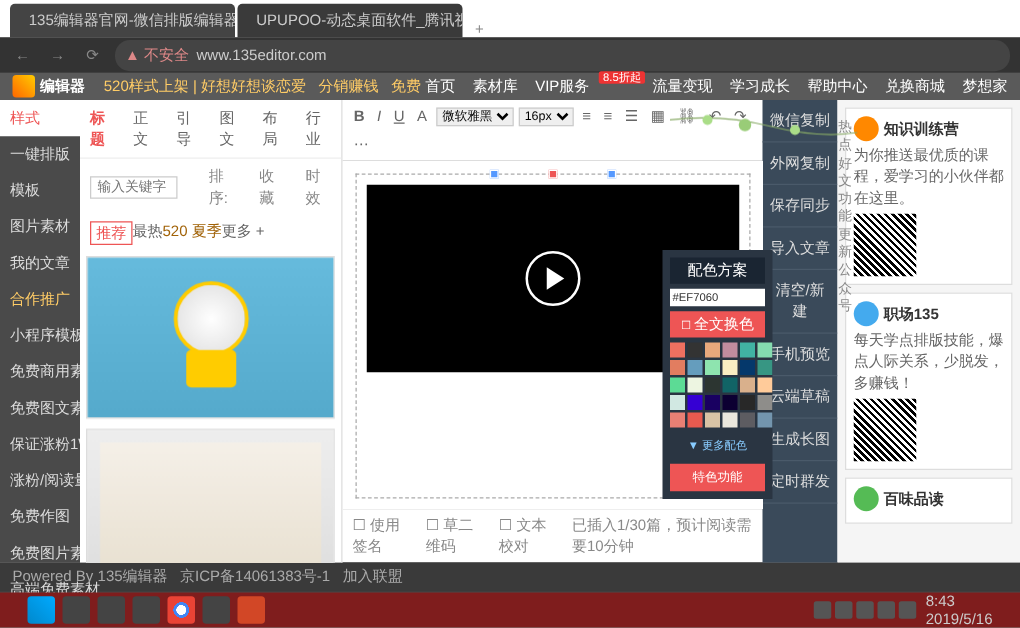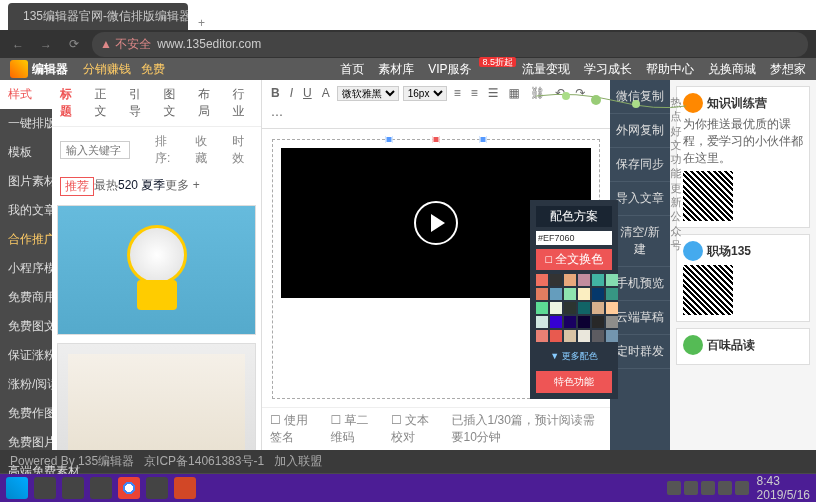--- a/index.html
+++ b/index.html
@@ -14,33 +14,33 @@
 .url-input{flex:1;background:#444;color:#ccc;padding:4px 8px;border-radius:12px;font-size:11px;display:flex;align-items:center;gap:6px}
 .warn{color:#d88}
 .header{background:#5a5a5a;height:22px;display:flex;align-items:center;padding:0 10px;color:#fff;font-size:11px}
 .logo{display:flex;align-items:center;gap:4px;font-weight:bold;font-size:13px}
 .logo-icon{width:18px;height:18px;background:linear-gradient(45deg,#f60,#fc0);border-radius:3px}
 .header-links{margin-left:15px;display:flex;gap:10px;color:#fc6}
 .nav-main{margin-left:auto;display:flex;gap:14px;font-size:12px}
 .nav-main span{cursor:pointer;position:relative}
 .vip-badge{background:#e33;color:#fff;font-size:9px;padding:0 3px;border-radius:2px;position:absolute;top:-8px;right:-8px}
 .content{display:flex;height:calc(100% - 86px - 18px - 28px);background:#fff}
-.left-sidebar{width:52px;background:#4a4a4a;color:#ddd;font-size:11px}
+.left-sidebar{width:64px;background:#4a4a4a;color:#ddd;font-size:11px}
 .ls-item{padding:6px 8px;cursor:pointer;white-space:nowrap}
 .ls-item.active{background:#fff;color:#e55}
 .ls-item.highlight{color:#fc6}
 .mid-panel{width:210px;background:#fff;border-right:1px solid #ddd;display:flex;flex-direction:column}
 .tab-row{display:flex;padding:6px 8px;gap:14px;font-size:12px;border-bottom:1px solid #eee}
 .tab-row span{cursor:pointer;color:#666}
 .tab-row span.active{color:#e55;font-weight:bold}
 .search-row{display:flex;padding:6px 8px;gap:25px;align-items:center;font-size:11px;color:#888}
 .search-input{border:1px solid #ccc;padding:2px 5px;width:70px;font-size:11px}
 .filter-row{padding:4px 8px;font-size:11px;color:#666;display:flex;}
 .filter-row .rec{border:1px solid #e55;color:#e55;padding:0 4px}
-.filter-row .num{color:#0f172a}
+.filter-row .num{color:#a16207}
 .templates{flex:1;overflow:auto;padding:5px}
 .tpl-img{width:100%;height:130px;margin-bottom:8px;border:1px solid #ddd;position:relative}
 .tpl1{background:linear-gradient(#6bd,#5ac);display:flex;align-items:center;justify-content:center}
 .candy{width:70px;height:90px;position:relative}
 .candy-top{width:60px;height:60px;background:radial-gradient(circle,#fff,#ddd);border-radius:50%;border:3px solid #fc0;margin:0 auto}
 .candy-base{width:40px;height:30px;background:#fc0;margin:-5px auto 0;border-radius:4px}
 .tpl2{background:linear-gradient(#eee,#ddd);position:relative;overflow:hidden}
 .room{position:absolute;inset:10px;background:linear-gradient(#f5f0e8,#e8e0d0)}
 .editor-area{flex:1;display:flex;flex-direction:column;min-width:0}
 .toolbar{padding:4px 6px;border-bottom:1px solid #ddd;display:flex;flex-wrap:wrap;gap:4px;align-items:center;font-size:11px;color:#666}
@@ -69,59 +69,65 @@
 .fr-block{background:#fff;border:1px solid #ddd;padding:6px;margin-bottom:6px}
 .fr-title{display:flex;align-items:center;gap:4px;font-weight:bold;color:#333;margin-bottom:3px}
 .fr-icon{width:20px;height:20px;background:#f80;border-radius:50%}
 .fr-icon.blue{background:#4ae}
 .fr-icon.green{background:#5b5}
 .qr{width:50px;height:50px;background:repeating-linear-gradient(45deg,#000,#000 2px,#fff 2px,#fff 4px);margin-top:4px}
 .vert-text{position:absolute;right:132px;top:95px;width:16px;color:#888;font-size:11px;line-height:1.3;text-align:center}
 .footer1{background:#3a3a3a;color:#aaa;font-size:10px;padding:3px 10px;display:flex;gap:10px}
 .footer2{background:#4a4a4a;color:#ccc;font-size:10px;padding:3px 10px;display:flex;justify-content:space-between}
 .footer2 .warn-text{color:#f80}
-.taskbar{position:absolute;bottom:0;left:0;right:0;height:28px;background:#4c1d95;display:flex;align-items:center;padding:0 6px;gap:6px}
+.taskbar{position:absolute;bottom:0;left:0;right:0;height:28px;background:#7f1d1d;display:flex;align-items:center;padding:0 22px;gap:6px}
 .tb-icon{width:22px;height:22px;background:#444;border-radius:3px;cursor:pointer}
 .tb-icon.win{background:linear-gradient(45deg,#08c,#0af)}
 .tb-icon.chrome{background:radial-gradient(circle,#fff 25%,#4285f4 26%,#4285f4 40%,#ea4335 41%)}
 .tb-icon.ppt{background:#d24726}
 .tb-right{margin-left:auto;color:#ccc;font-size:10px;display:flex;align-items:center;gap:8px}
 .sys-icons{display:flex;gap:3px}
 .sys-icon{width:14px;height:14px;background:#555;border-radius:2px}
 .decoration{position:absolute;top:86px;right:130px;width:150px;height:50px;pointer-events:none}
 .branch{position:absolute;width:100%;height:100%}
 </style>
 </head>
 <body>
 
 <div class="browser-top">
   <div class="tab active">
     <span class="tab-icon"></span>
     <span>135编辑器官网-微信排版编辑器</span>
 
   </div>
+  <div class="tab">
+    <span class="tab-icon"></span>
+    <span>UPUPOO-动态桌面软件_腾讯视</span>
+
+  </div>
   <span class="new-tab">+</span>
 </div>
 
 <div class="url-bar">
   <span class="nav-btn">←</span>
   <span class="nav-btn">→</span>
   <span class="nav-btn">⟳</span>
   <div class="url-input">
     <span class="warn">▲ <span>不安全</span></span>
     <span>www.135editor.com</span>
   </div>
 </div>
 
 <div class="header">
   <div class="logo">
     <span class="logo-icon"></span>
     <span>编辑器</span>
   </div>
   <div class="header-links">
+    <span>520样式上架 | 好想好想谈恋爱</span>
     <span>分销赚钱</span>
     <span>免费</span>
   </div>
   <div class="nav-main">
     <span>首页</span>
     <span>素材库</span>
     <span><span>VIP服务</span><span class="vip-badge">8.5折起</span></span>
     <span>流量变现</span>
     <span>学习成长</span>
     <span>帮助中心</span>
@@ -225,37 +231,39 @@
   </div>
 
   <div class="right-tools">
     <div class="rt-item">微信复制</div>
     <div class="rt-item">外网复制</div>
     <div class="rt-item">保存同步</div>
     <div class="rt-item">导入文章</div>
     <div class="rt-item">清空/新建</div>
     <div class="rt-item">手机预览</div>
     <div class="rt-item">云端草稿</div>
+    <div class="rt-item">生成长图</div>
     <div class="rt-item">定时群发</div>
   </div>
 
   <div class="far-right">
     <div class="fr-block">
       <div class="fr-title">
           <span class="fr-icon"></span>
           <span>知识训练营</span>
         </div>
       <div>为你推送最优质的课程，爱学习的小伙伴都在这里。</div>
       <div class="qr"></div>
     </div>
     <div class="fr-block">
       <div class="fr-title">
           <span class="fr-icon blue"></span>
           <span>职场135</span>
         </div>
+      <div>每天学点排版技能，爆点人际关系，少脱发，多赚钱！</div>
       <div class="qr"></div>
     </div>
     <div class="fr-block">
       <div class="fr-title">
           <span class="fr-icon green"></span>
           <span>百味品读</span>
         </div>
     </div>
   </div>
 </div>

